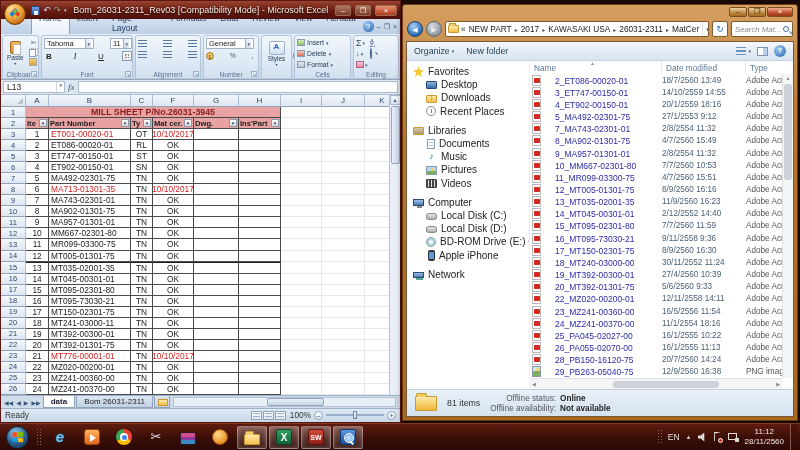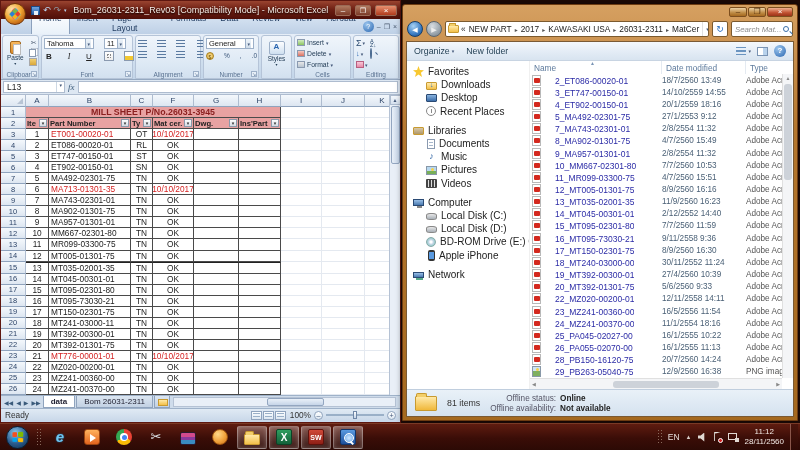--- a/index.html
+++ b/index.html
@@ -30,21 +30,21 @@
 .rg-label{position:absolute;bottom:0;left:0;right:0;text-align:center;font-size:6.5px;color:#5a7291}
 .rg-dlg{position:absolute;bottom:1px;right:1px;font-size:5px;color:#6a82a2;border:1px solid #9db0c8;width:6px;height:6px;line-height:5px;text-align:center;background:#e8f0f8}
 .bigbtn{display:flex;flex-direction:column;align-items:center;justify-content:center;font-size:6.5px;color:#274059;padding:0 2px}
 .clip-ic{width:11px;height:13px;background:linear-gradient(#f8b95e,#d98a2a);border:1px solid #a5681c;border-radius:2px;position:relative}
 .clip-ic::after{content:"";position:absolute;left:2px;top:2px;width:6px;height:9px;background:#fdfdfd;border:1px solid #bbb}
 .sidecol{display:flex;flex-direction:column;gap:1px;justify-content:flex-start}
 .sicon{width:12px;height:9px;font-size:7px;line-height:9px;text-align:center;color:#4a5a70}
 .cpy{width:7px;height:8px;background:#fff;border:1px solid #8a9ab0;box-shadow:2px -1px 0 -0.5px #fff,2px -1px 0 0 #8a9ab0;margin:1px 0 0 1px}
 .fp{width:8px;height:8px;background:linear-gradient(#f2d070,#d9a73a);border:1px solid #a8a8a8;margin-left:1px}
 .vstack{display:flex;flex-direction:column;gap:2px}
-.hrow{display:flex;gap:10px;align-items:center}
+.hrow{display:flex;gap:16px;align-items:center}
 .combo{background:#fff;border:1px solid #9db0c8;font-size:7.5px;height:11px;display:flex;align-items:center;padding:0 2px;color:#222}
 .combo .dd{margin-left:auto;font-size:5px;color:#44597a;background:linear-gradient(#eef4fa,#cfdce9);border-left:1px solid #9db0c8;height:100%;display:flex;align-items:center;padding:0 1px}
 .fmt{font-size:8px;width:10px;height:10px;line-height:10px;text-align:center;color:#222;border:1px solid transparent}
 .fmt.b{font-weight:bold}.fmt.i{font-style:italic;font-family:"Liberation Serif",serif}.fmt.u{text-decoration:underline}
 .bord-ic{width:10px;height:10px;border:1px solid #8a9ab0;background:linear-gradient(#fff,#eee);position:relative}
 .bord-ic::after{content:"";position:absolute;inset:2px;border:1px dotted #888}
 .fill-ic{width:10px;height:10px;background:linear-gradient(#fff 55%,#f2c832 55%);border:1px solid #8a9ab0}
 .fc-ic{width:10px;height:10px;font-size:7px;text-align:center;line-height:8px;border:1px solid transparent}
 .fc-ic::after{content:"";display:block;height:2px;background:#d42020;margin-top:-1px}
 .al-ic{width:9px;height:8px;background:repeating-linear-gradient(#5a7aa0 0 1px,transparent 1px 3px)}
@@ -818,26 +818,26 @@
         <span class="helporb2">?</span>
       </span>
     </div>
     <div class="ew-main">
       <div class="navpane" id="navpane">
           <div class="npi" style="padding-left: 6px;">
             <span class="nic ic-star"></span>
             <span>Favorites</span>
           </div>
           <div class="npi" style="padding-left: 19px;">
+            <span class="nic ic-monitor"></span>
+            <span>Desktop</span>
+          </div>
+          <div class="npi" style="padding-left: 19px;">
             <span class="nic ic-folder-down"></span>
             <span>Downloads</span>
-          </div>
-          <div class="npi" style="padding-left: 19px;">
-            <span class="nic ic-monitor"></span>
-            <span>Desktop</span>
           </div>
           <div class="npi" style="padding-left: 19px;">
             <span class="nic ic-recent"></span>
             <span>Recent Places</span>
           </div>
           <div class="npi gap" style="padding-left: 6px;">
             <span class="nic ic-library"></span>
             <span>Libraries</span>
           </div>
           <div class="npi" style="padding-left: 19px;">

